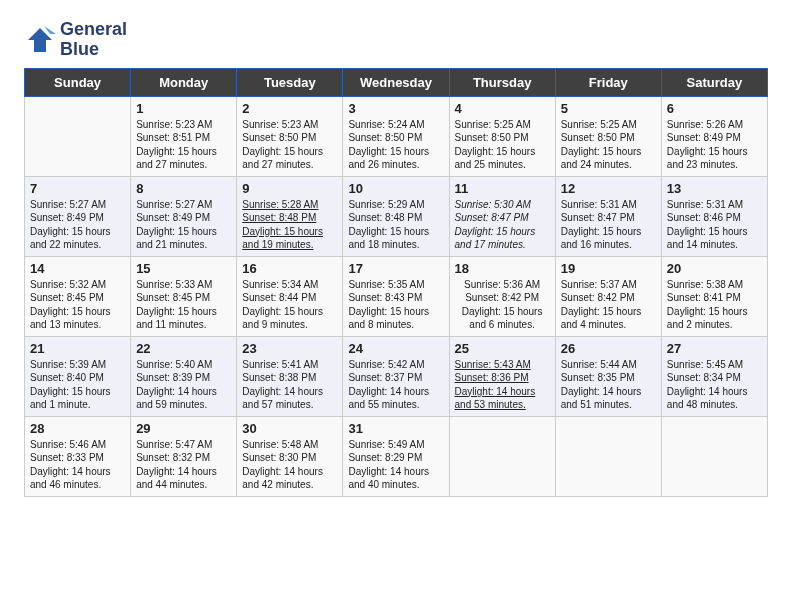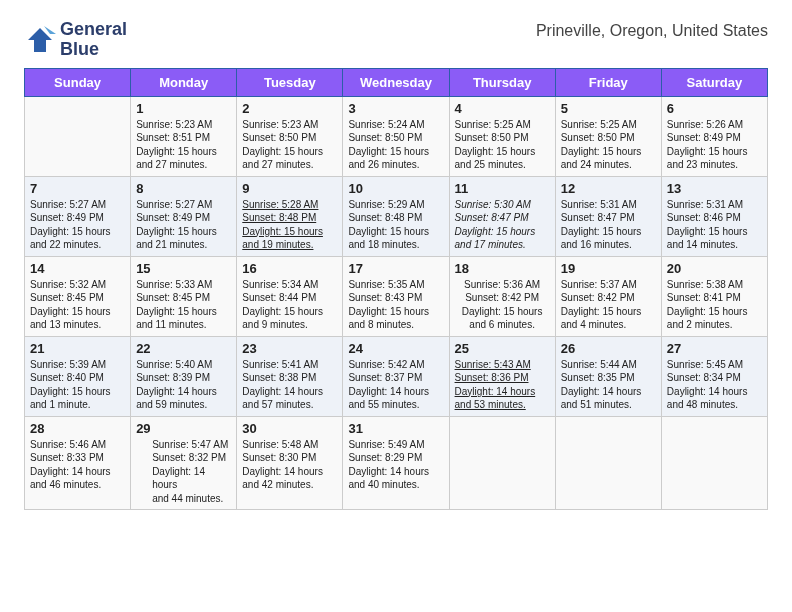--- a/index.html
+++ b/index.html
@@ -48,21 +48,21 @@
       font-size: 16px;
       color: #444;
       margin-top: 2px;
     }
     table {
       width: 100%;
       border-collapse: collapse;
       margin-top: 8px;
     }
     thead tr th {
-      background: #8b5cf6;
+      background: #404040;
       color: #fff;
       font-size: 13px;
       font-weight: bold;
       padding: 6px 4px;
       text-align: center;
       border: 1px solid #2c5ea8;
     }
     tbody tr td {
       border: 1px solid #ccc;
       vertical-align: top;
@@ -102,21 +102,20 @@
     <svg class="logo-icon" viewBox="0 0 32 32" width="32" height="32">
       <polygon points="16,4 28,16 22,16 22,28 10,28 10,16 4,16" fill="#2c5ea8"></polygon>
       <polygon points="20,2 32,10 26,10" fill="#5ba3d9"></polygon>
     </svg>
     <div class="logo-text">
       <span>General</span>
       <span>Blue</span>
     </div>
   </div>
   <div class="title-block">
-    <div class="location">Prineville, Oregon, United States</div>
   </div>
 </div>
 
 <table>
   <thead>
     <tr>
 
     <th>Sunday</th>
         <th>Monday</th>
         <th>Tuesday</th>
@@ -328,21 +327,21 @@
       <tr>
         <td>
           <span class="day-num">28</span>
           <div class="day-info" style="white-space: pre-line;">Sunrise: 5:46 AM
 Sunset: 8:33 PM
 Daylight: 14 hours
 and 46 minutes.</div>
         </td>
         <td>
           <span class="day-num">29</span>
-          <div class="day-info" style="white-space: pre-line; margin-left: 16px;">Sunrise: 5:47 AM
+          <div class="day-info" style="white-space: pre-line;">Sunrise: 5:47 AM
 Sunset: 8:32 PM
 Daylight: 14 hours
 and 44 minutes.</div>
         </td>
         <td>
           <span class="day-num">30</span>
           <div class="day-info" style="white-space: pre-line;">Sunrise: 5:48 AM
 Sunset: 8:30 PM
 Daylight: 14 hours
 and 42 minutes.</div>

